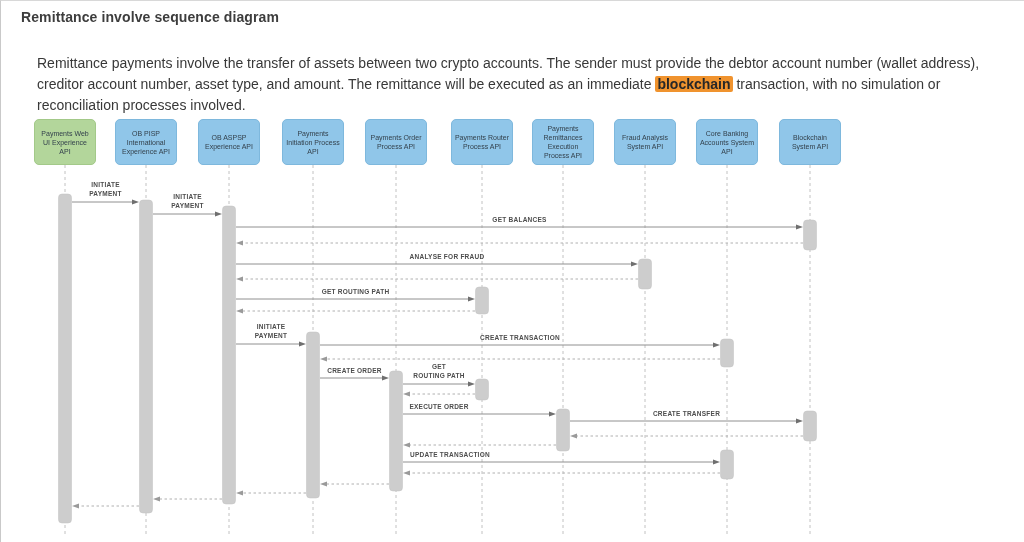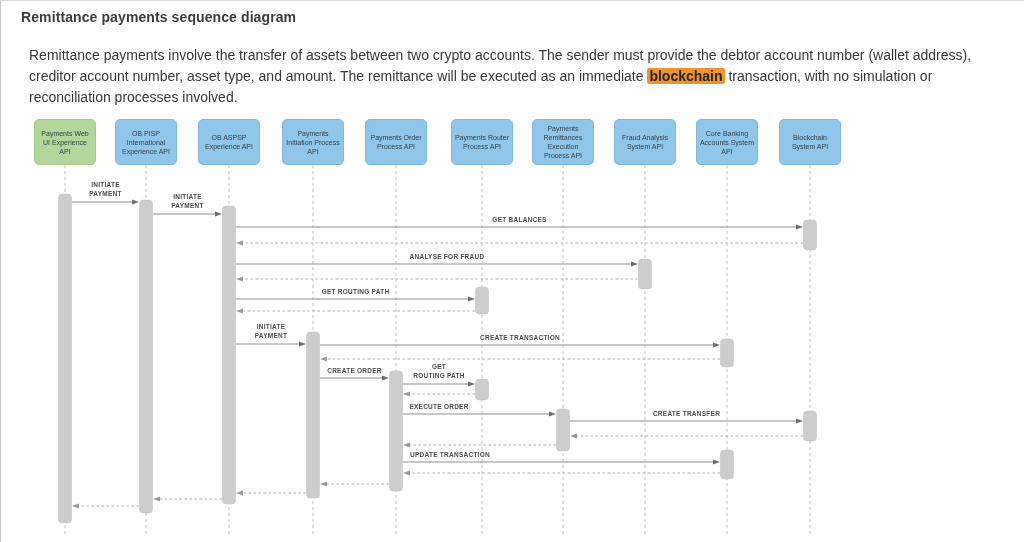--- a/index.html
+++ b/index.html
@@ -12,21 +12,21 @@
     box-sizing:border-box;
     font-family:"Liberation Sans", sans-serif;
     overflow:hidden;
   }
   .page-title{
     position:absolute;left:20px;top:8px;margin:0;
     font-size:14px;font-weight:bold;color:#3d3d3d;
     letter-spacing:0.1px;
   }
   .page-desc{
-    position:absolute;left:20px;top:36px;margin:8px;
+    position:absolute;left:20px;top:36px;margin:16px;
     width:958px;
     font-size:14px;line-height:21px;color:#383838;
   }
   .page-desc mark{
     background:#f0932e;color:#272727;
     padding:0 2px;border-radius:2px;
     font-weight:bold;
   }
   .diagram{position:absolute;left:0;top:0;width:1024px;height:542px;}
   .actor-box{
@@ -50,21 +50,21 @@
   .msg-label{
     font-family:"Liberation Sans", sans-serif;
     font-size:6.5px;font-weight:bold;
     fill:#4d4d4d;letter-spacing:0.25px;
   }
 </style>
 </head>
 <body>
 
 <div class="page">
-  <h1 class="page-title">Remittance payments sequence diagram</h1>
+  <h1 class="page-title">Remittance involve sequence diagram</h1>
   <p class="page-desc"><span>Remittance payments involve the transfer of assets between two crypto accounts. The sender must provide the debtor account number (wallet address), creditor account number, asset type, and amount. The remittance will be executed as an immediate </span><mark>blockchain</mark><span> transaction, with no simulation or reconciliation processes involved.</span></p>
 
   <div class="diagram">
     <div id="actors">
         <div class="actor-box green" style="left: 33px; top: 118px;">
           <span>Payments Web UI Experience API</span>
         </div>
         <div class="actor-box blue" style="left: 114px; top: 118px;">
           <span>OB PISP International Experience API</span>
         </div>

